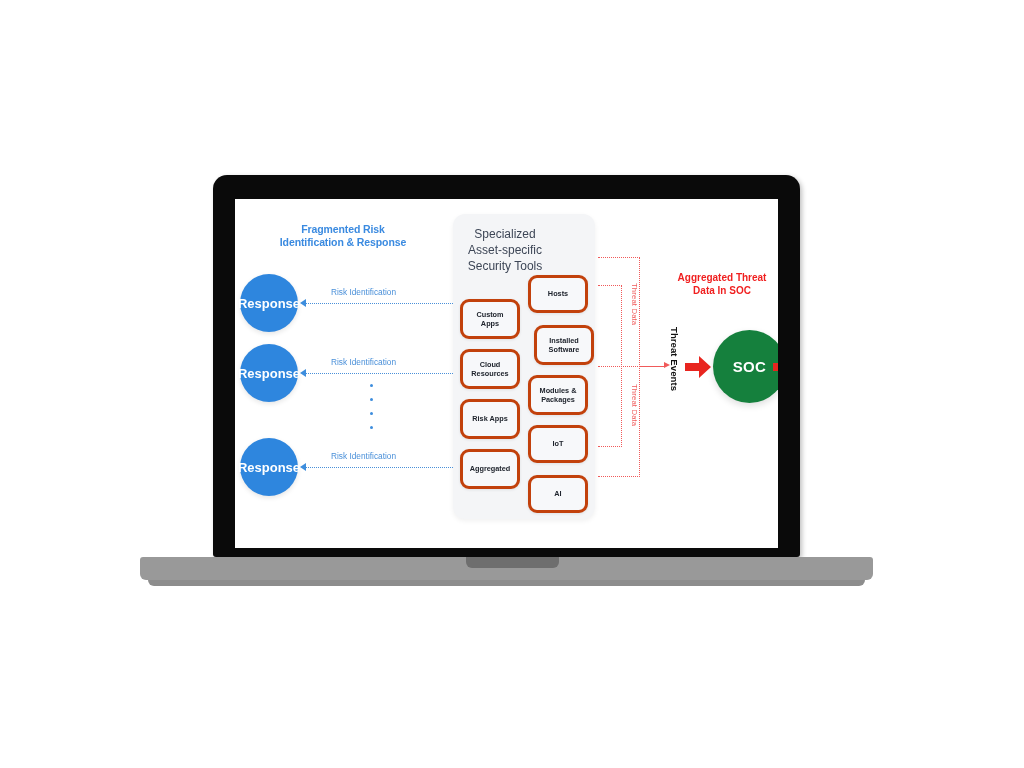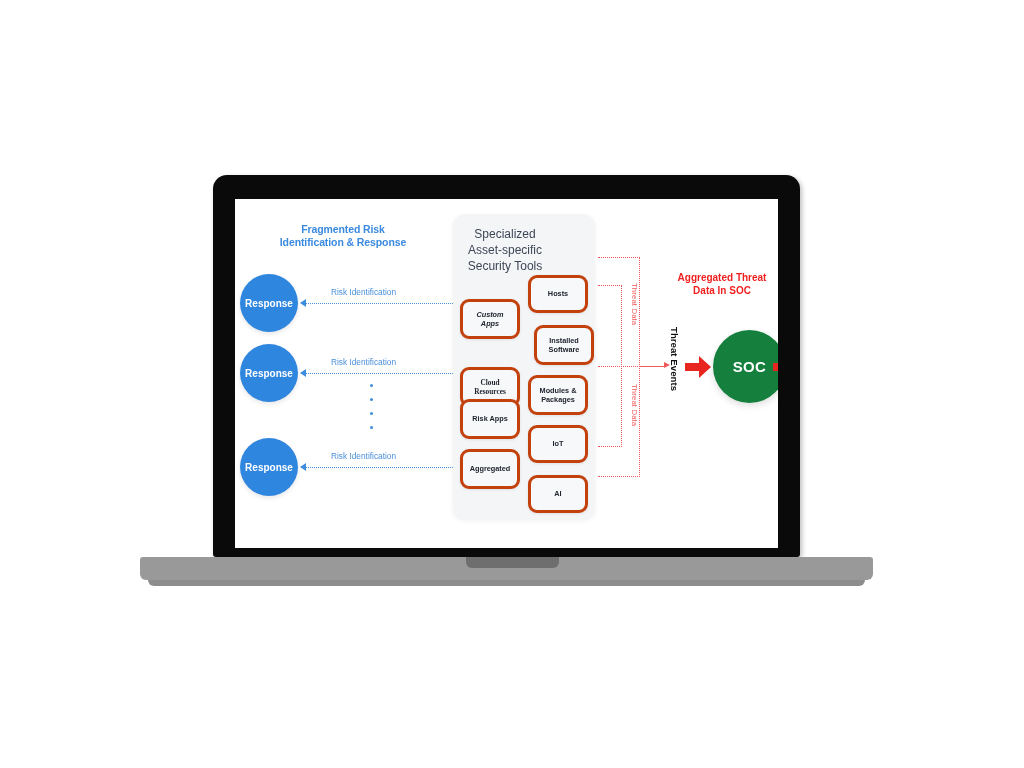--- a/index.html
+++ b/index.html
@@ -128,42 +128,42 @@
     text-align: center;
     font-size: 7.3px;
     font-weight: bold;
     color: #20252e;
     line-height: 1.3;
     white-space: pre-line;
     box-sizing: border-box;
     padding: 2px;
   }
   
-  #chip-custom-apps   { left: 225px; top: 100px;  width: 60px; height: 40px; font-style: italic; }
-  #chip-cloud-res     { left: 225px; top: 168px;  width: 60px; height: 40px; font-family: Liberation Serif, serif; }
+  #chip-custom-apps   { left: 225px; top: 100px;  width: 60px; height: 40px; }
+  #chip-cloud-res     { left: 225px; top: 150px;  width: 60px; height: 40px; }
   #chip-saas-apps     { left: 225px; top: 200px;  width: 60px; height: 40px; }
   #chip-identities    { left: 225px; top: 250px;  width: 60px; height: 40px; }
   
   #chip-hosts         { left: 293px; top: 76px;  width: 60px; height: 38px; }
   #chip-installed-sw  { left: 299px; top: 126px; width: 60px; height: 40px; }
   #chip-modules-pkgs  { left: 293px; top: 176px; width: 60px; height: 40px; }
   #chip-iot           { left: 293px; top: 226px; width: 60px; height: 38px; }
   #chip-ai            { left: 293px; top: 276px; width: 60px; height: 38px; }
 
   
   .response-circle {
     position: absolute;
     width: 58px; height: 58px;
     border-radius: 50%;
     background: #2e86de;
     display: flex;
     align-items: center;
     justify-content: center;
     color: #ffffff;
-    font-size: 10px;
+    font-size: 13px;
     font-weight: bold;
     box-shadow: 0 2px 5px rgba(0,0,0,0.10);
   }
   #response-1 { left: 5px;  top: 75px; }
   #response-2 { left: 5px;  top: 145px; }
   #response-3 { left: 5px;  top: 239px; }
 
   
   .risk-line {
     position: absolute;

